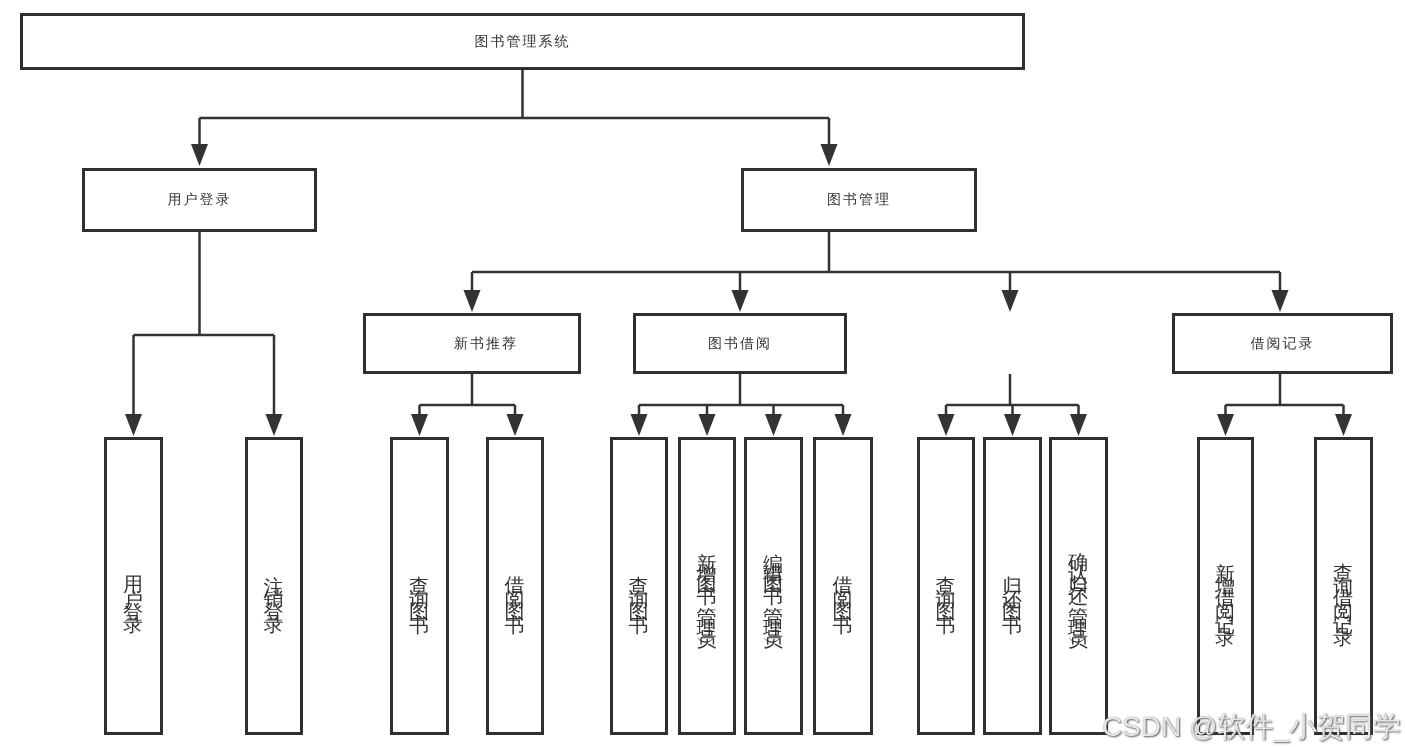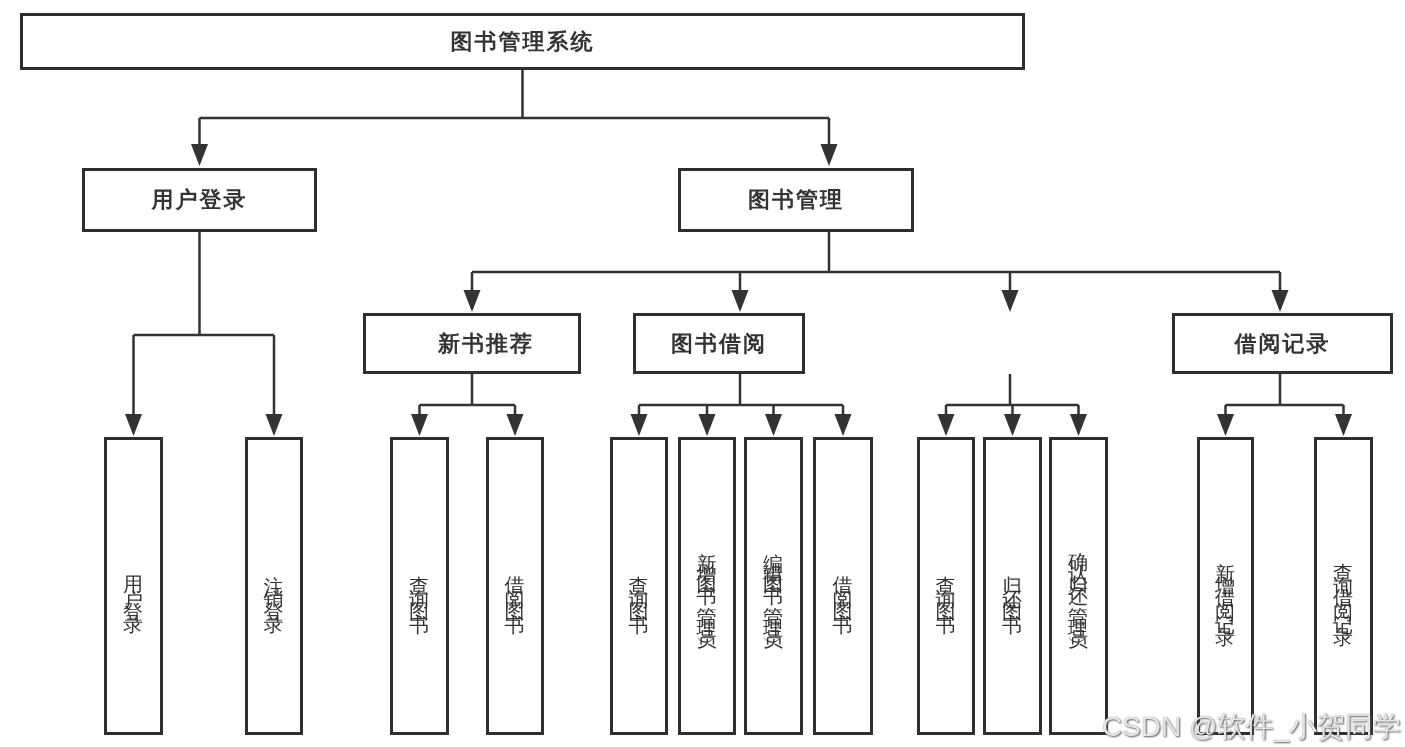--- a/index.html
+++ b/index.html
@@ -5,27 +5,27 @@
   html,body{margin:0;padding:0;background:#ffffff;}
   .stage{
     position:relative;width:1405px;height:747px;background:#ffffff;overflow:hidden;
     font-family:"Liberation Sans","DejaVu Sans",sans-serif;color:#333333;
   }
   .connectors{position:absolute;left:0;top:0;}
   .box{
     position:absolute;background:#ffffff;border:3px solid #2f2f2f;box-sizing:border-box;
     display:flex;align-items:center;justify-content:center;text-align:center;
   }
-  .h-label{font-size:22px;letter-spacing:2px;white-space:nowrap;font-weight:bold;}
+  .h-label{font-size:14px;letter-spacing:2px;white-space:nowrap;}
   .root-box{left:20px;top:13px;width:1005px;height:57px;}
   .b-login{left:82px;top:168px;width:235px;height:64px;}
-  .b-mgmt{left:678px;top:168px;width:236px;height:64px;}
+  .b-mgmt{left:741px;top:168px;width:236px;height:64px;}
   .l3{top:313px;height:61px;}
   .l3-newbook{left:363px;width:218px;padding-left:28px;}
-  .l3-borrow{left:633px;width:172px;}
+  .l3-borrow{left:633px;width:214px;}
   .l3-current{left:902px;width:215px;}
   .l3-record{left:1172px;width:221px;}
   .leaf{top:437px;height:298px;}
   .leaf .v{
     writing-mode:vertical-rl;text-orientation:mixed;
     font-size:20px;letter-spacing:13px;line-height:1;white-space:nowrap;
   }
   .leaf.long .v{letter-spacing:11px;}
   .lf1{left:104px;width:59px;}
   .lf2{left:245px;width:58px;}

